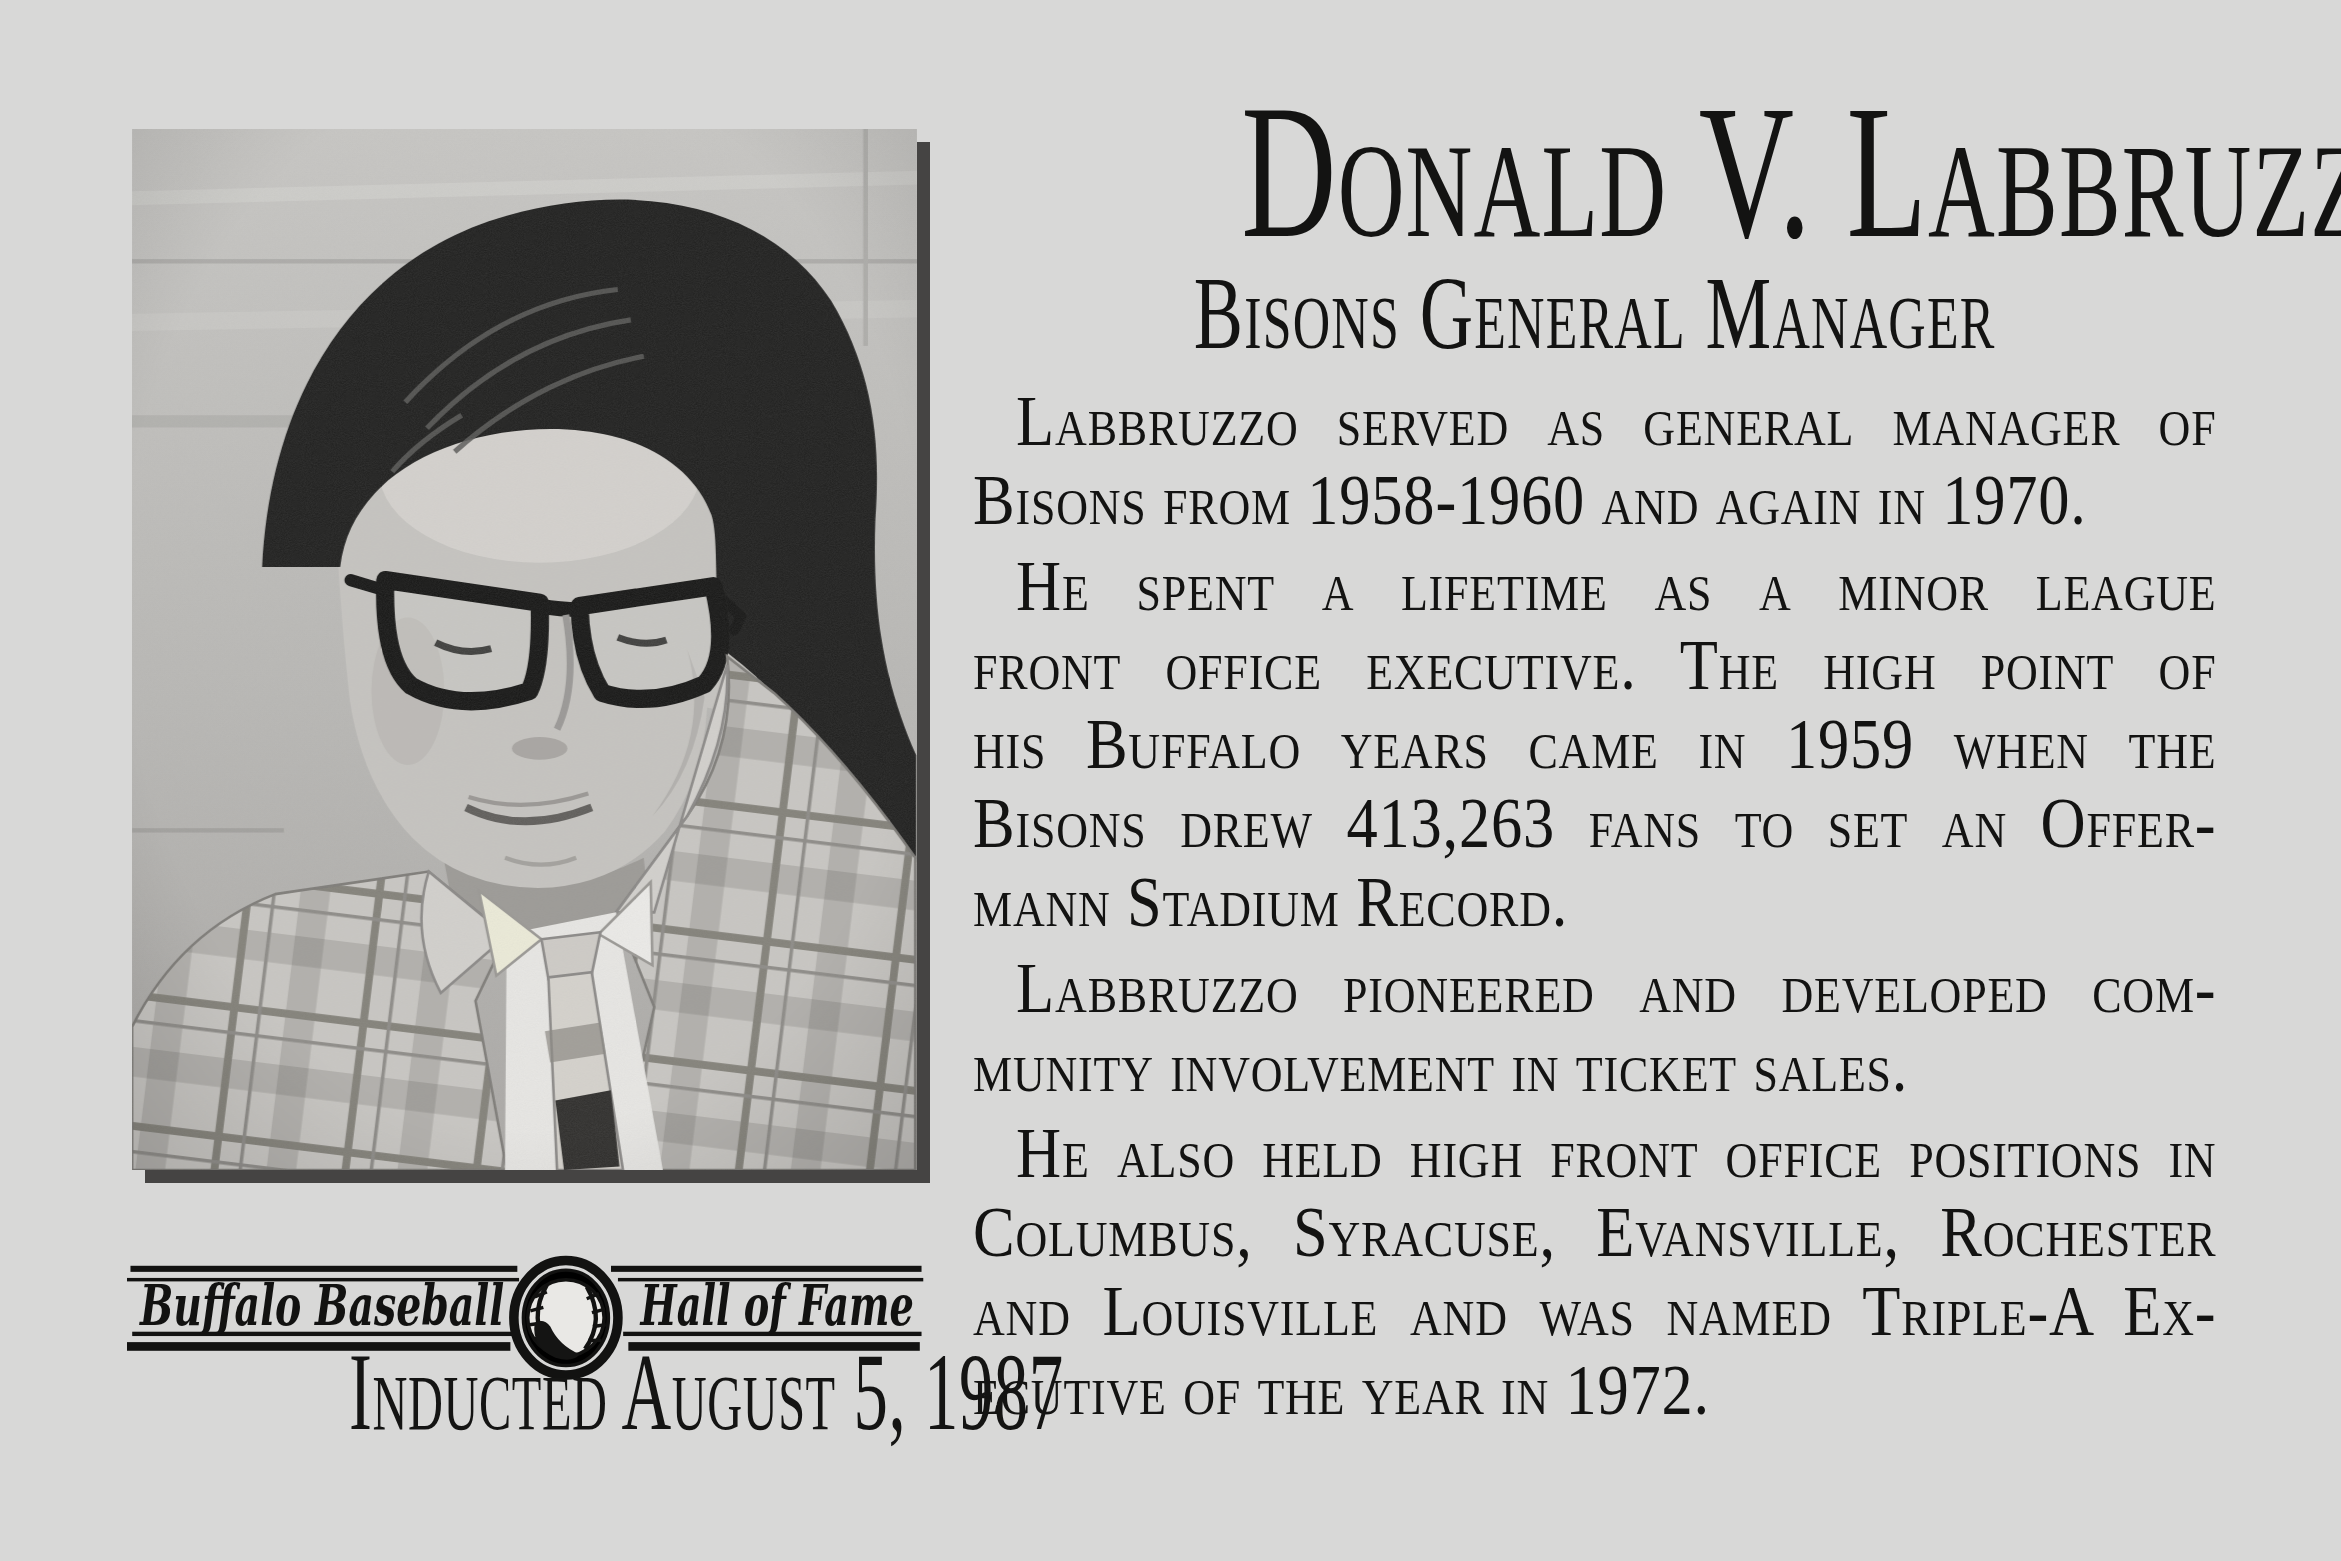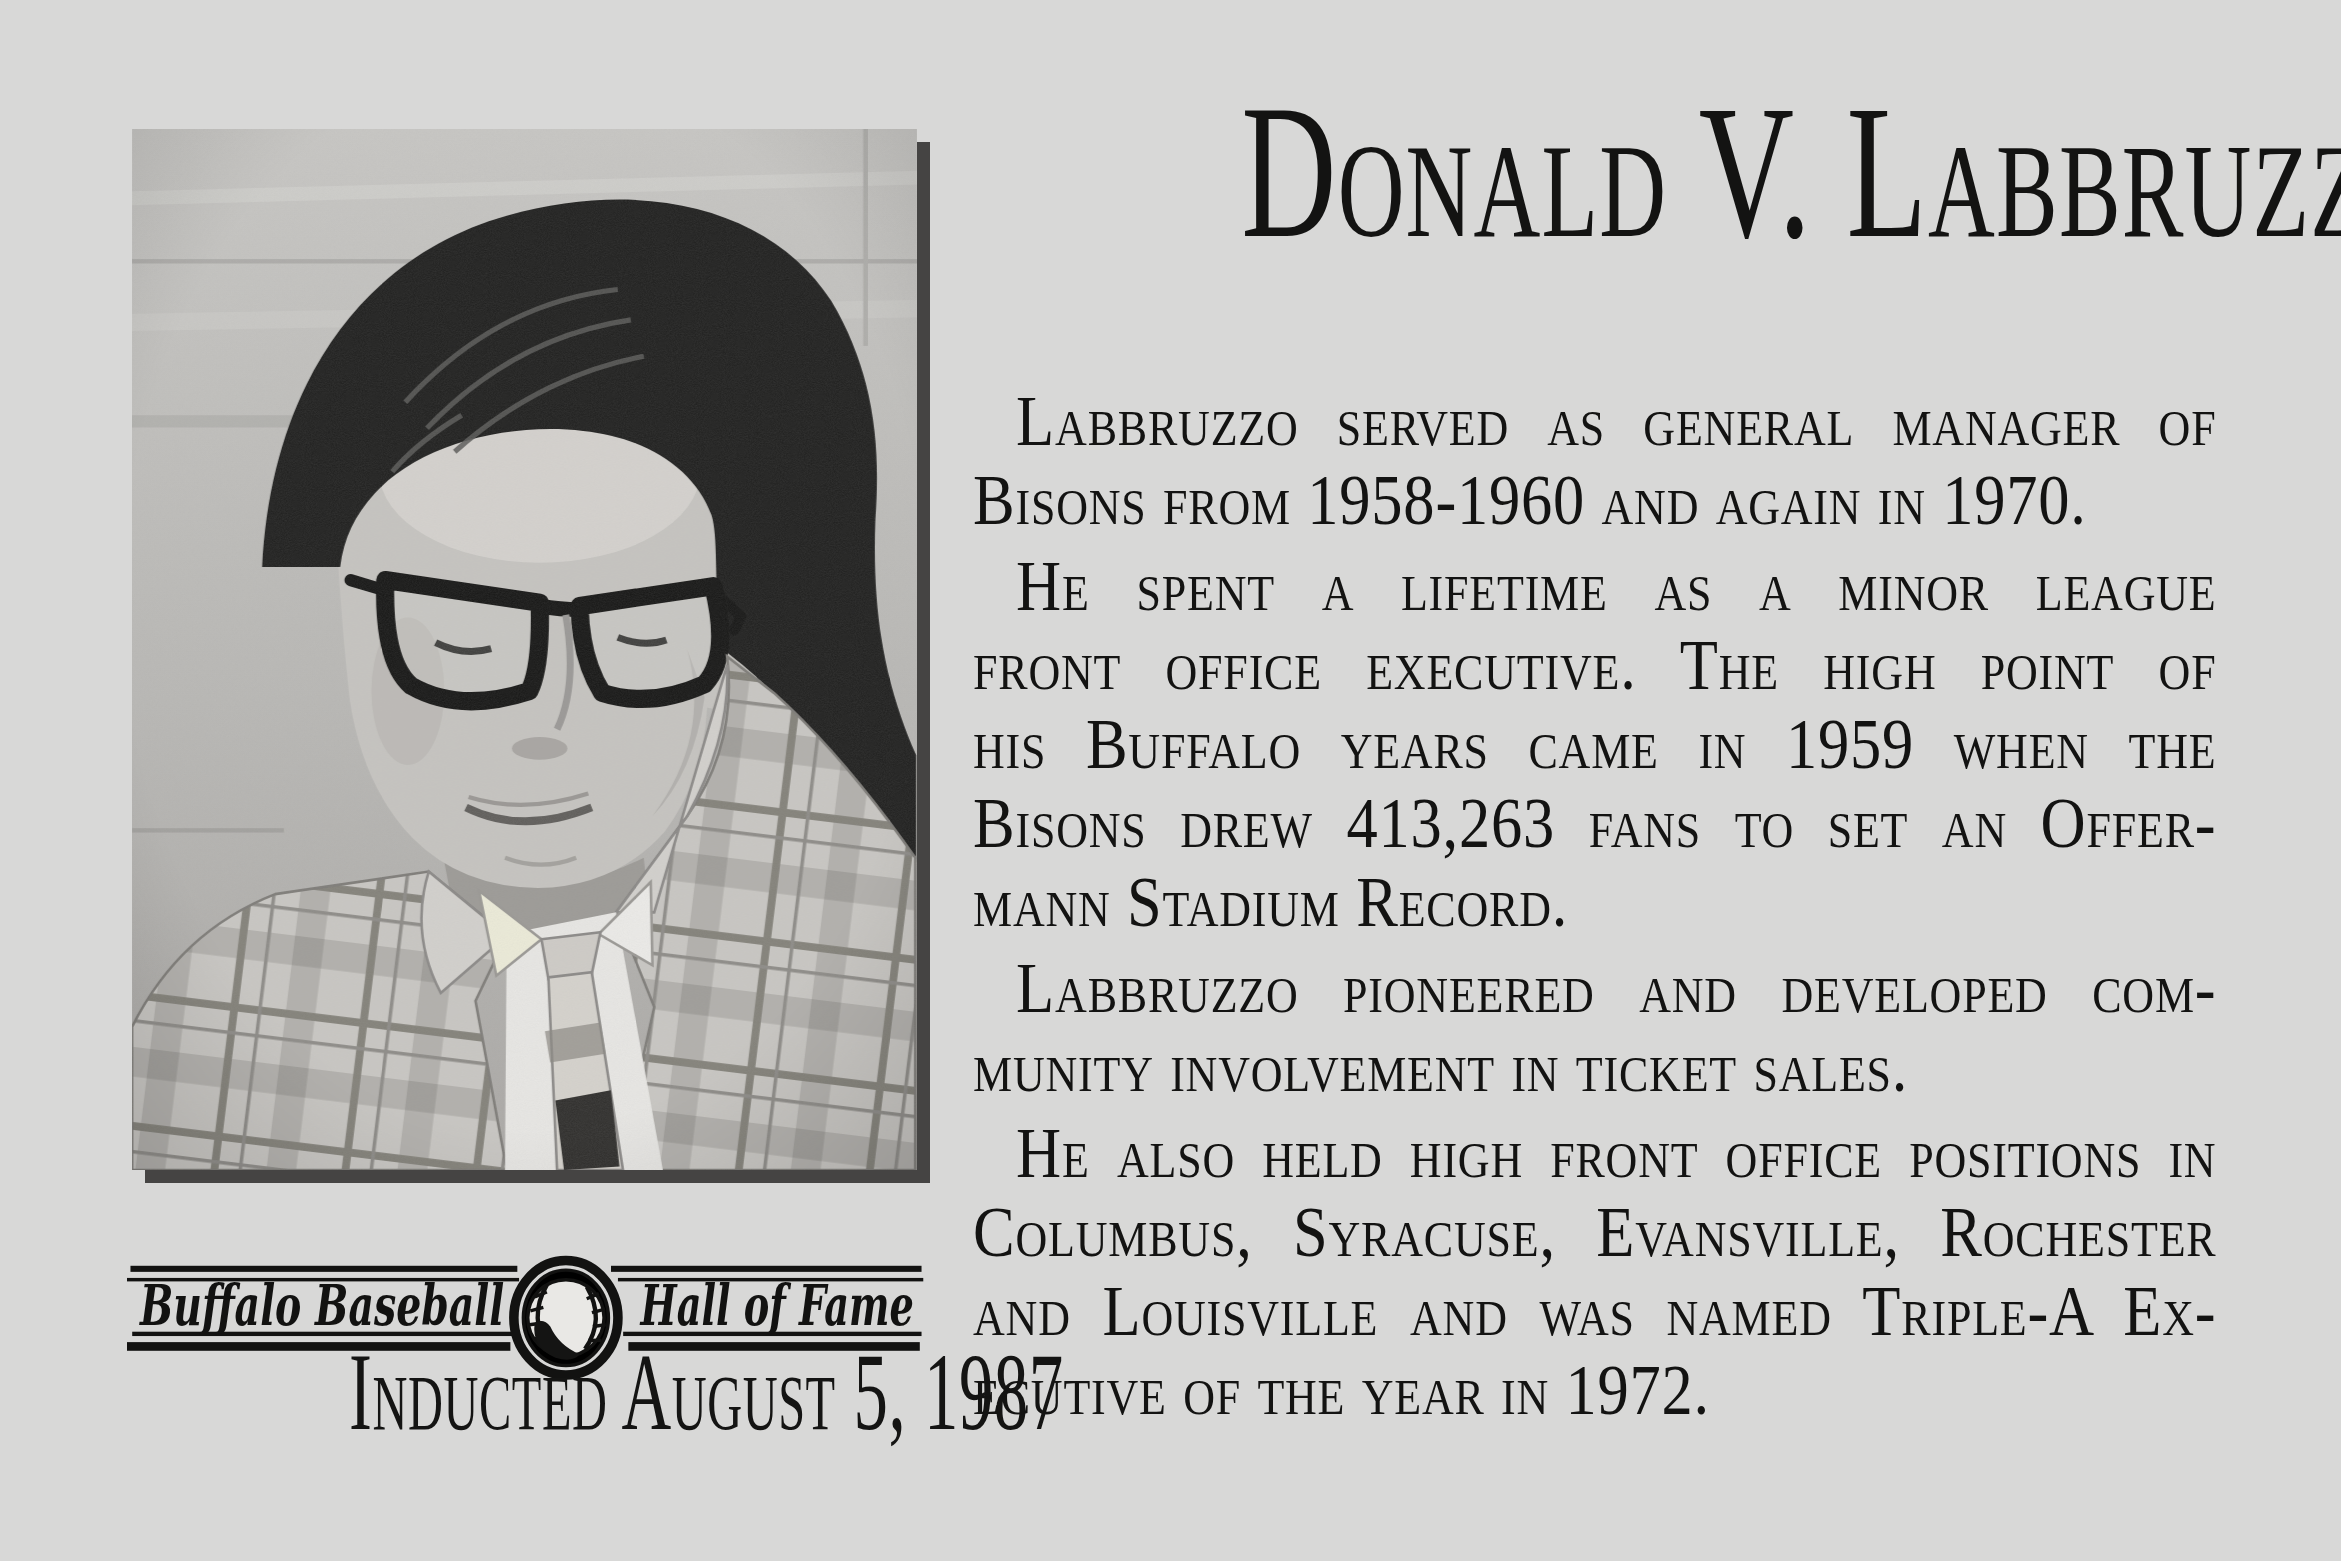--- a/index.html
+++ b/index.html
@@ -218,20 +218,23 @@
   </div>
 
   <div class="inducted">
     <span class="fit">Inducted August 5, 1987</span>
   </div>
 
   <div class="title">
     <span class="fit">Donald V. Labbruzzo</span>
   </div>
 
+  <div class="subtitle">
+    <span class="fit">Bisons General Manager</span>
+  </div>
 
   <div class="article">
       <div class="para">
         <div class="line first">Labbruzzo served as general manager of</div>
         <div class="line last">Bisons from 1958-1960 and again in 1970.</div>
       </div>
       <div class="para">
         <div class="line first">He spent a lifetime as a minor league</div>
         <div class="line">front office executive. The high point of</div>
         <div class="line">his Buffalo years came in 1959 when the</div>

